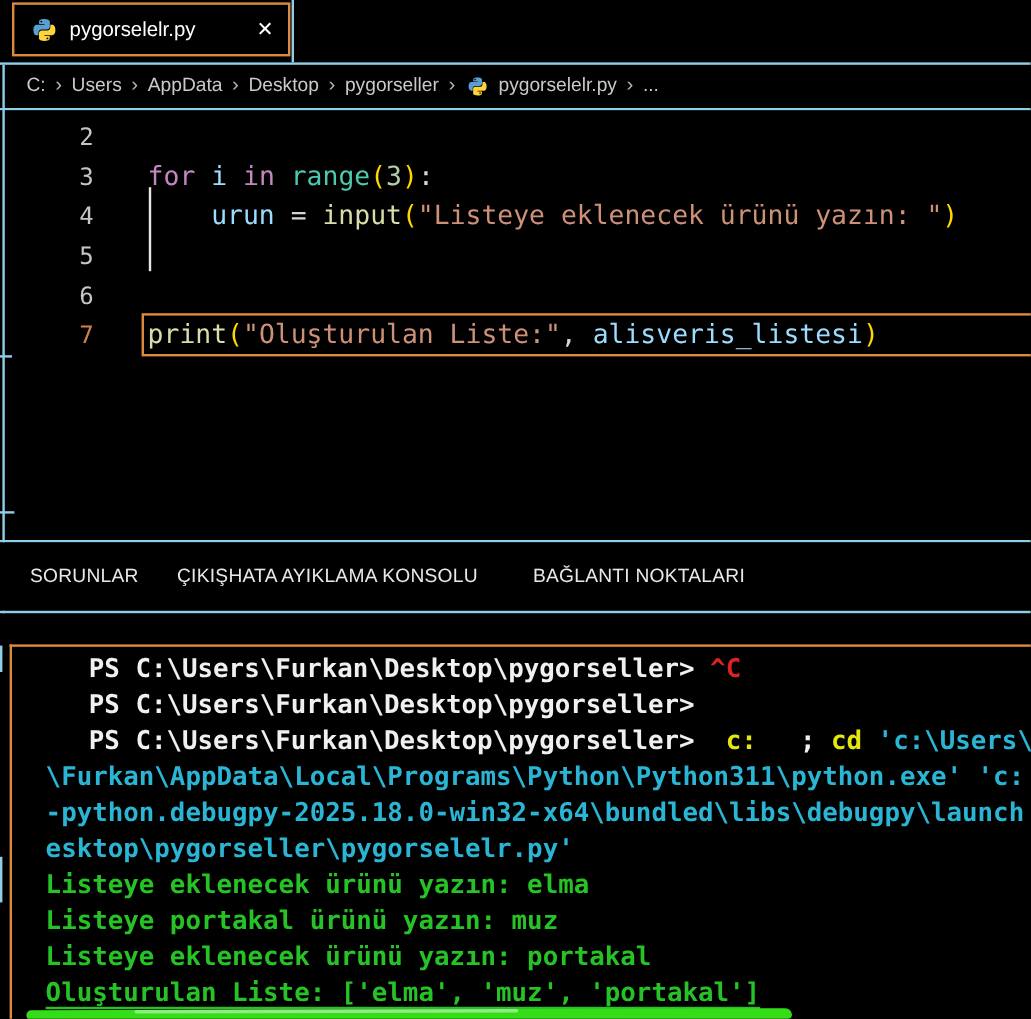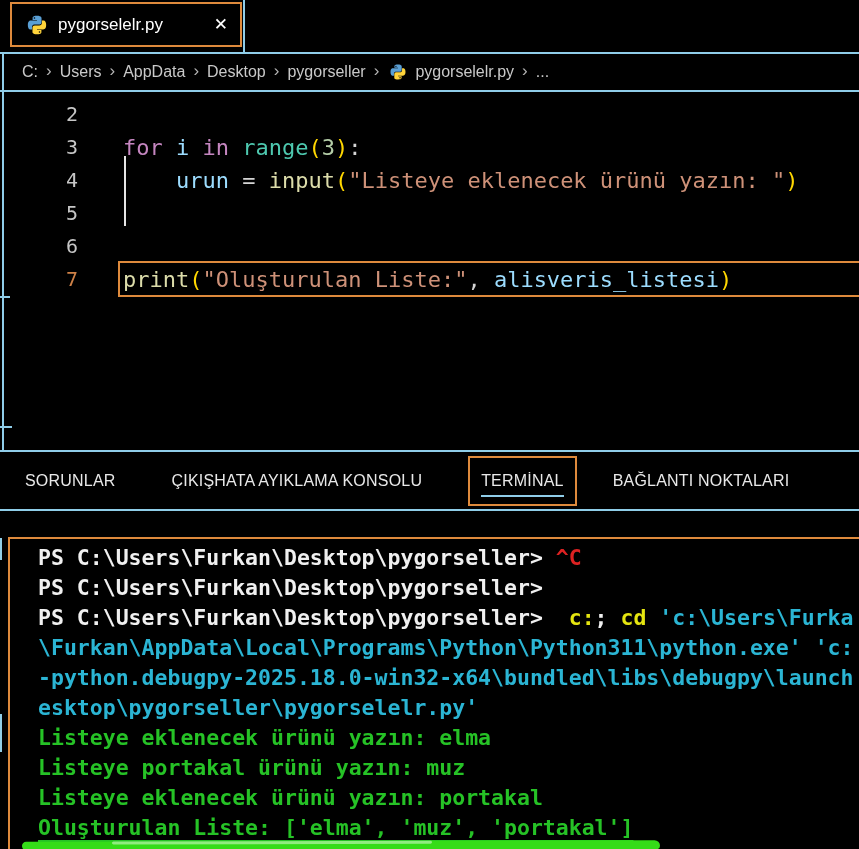--- a/index.html
+++ b/index.html
@@ -44,41 +44,41 @@
   .lcode{padding-left:45px;}
   .eline.boxed::after{content:"";position:absolute;left:118px;right:-4px;top:-2px;bottom:-1px;
                       border:2px solid var(--orange);pointer-events:none;}
   .indent-guide{position:absolute;left:124px;top:64px;width:2px;height:70px;background:#E6E6E6;}
 
   
   .ptabs{position:absolute;top:452px;left:0;right:0;height:57px;display:flex;align-items:center;
          color:#E8E8E8;font-size:16px;letter-spacing:.2px;background:#000;}
   .ptab{white-space:nowrap;cursor:pointer;}
   .ptab:nth-child(1){margin-left:25px;}
-  .ptab:nth-child(2){margin-left:56px;}
+  .ptab:nth-child(2){margin-left:32px;}
   .ptab:nth-child(3){}
   .ptab:nth-child(4){margin-left:46px;}
   .ptab:nth-child(5){margin-left:36px;}
   .ptab.annotated{border:2px solid var(--orange);padding:14px 11px;position:relative;}
   .ptab.annotated::after{content:"";position:absolute;left:11px;right:11px;bottom:7px;height:2px;
                          background:var(--blue);}
 
   
   .terminal{position:absolute;top:537px;left:8px;right:-2px;bottom:-4px;box-sizing:border-box;
             border-top:2px solid var(--orange);border-left:2px solid var(--orange);
             padding:4px 0 0 28px;background:#000;
             font-family:"DejaVu Sans Mono",monospace;font-weight:700;font-size:21.5px;}
   .tline{height:30px;line-height:30px;white-space:pre;}
   .tline.uline span{text-decoration:underline;text-decoration-thickness:2px;text-underline-offset:5px;}
 
   .tk-keyword{color:var(--syn-keyword);} .tk-variable{color:var(--syn-variable);}
   .tk-function{color:var(--syn-function);margin-top:12px;} .tk-builtin{color:var(--syn-builtin);}
   .tk-string{color:var(--syn-string);} .tk-number{color:var(--syn-number);}
   .tk-bracket{color:var(--syn-bracket);} .tk-plain{color:var(--syn-plain);}
-  .tk-white{color:var(--term-white);} .tk-red{color:var(--term-red);}
+  .tk-white{color:var(--term-white);margin-left:36px;} .tk-red{color:var(--term-red);}
   .tk-yellow{color:var(--term-yellow);} .tk-cyan{color:var(--term-cyan);}
   .tk-green{color:var(--term-green);}
 
   
   .marker{position:absolute;left:22px;top:841px;width:638px;height:9px;background:var(--marker);
           border-radius:6px 8px 5px 7px;transform:rotate(-.15deg);}
   .marker-hl{position:absolute;left:90px;top:0;width:320px;height:3px;
              background:rgba(255,255,255,.45);border-radius:3px;}
   .tick{position:absolute;background:var(--blue);}
   #tick1{left:0;top:296px;width:10px;height:2px;}
@@ -140,21 +140,20 @@
     </div>
   <div class="indent-guide"></div>
 </div>
 <div class="vline-left"></div>
 
 <div class="hline" id="hl-panel-top"></div>
 <div class="ptabs" id="panel-tabs">
     <div class="ptab"><span class="ptab-label">SORUNLAR</span></div>
     <div class="ptab"><span class="ptab-label">ÇIKIŞ</span></div>
     <div class="ptab"><span class="ptab-label">HATA AYIKLAMA KONSOLU</span></div>
-    <div class="ptab active annotated"><span class="ptab-label">TERMİNAL</span></div>
     <div class="ptab"><span class="ptab-label">BAĞLANTI NOKTALARI</span></div>
   </div>
 <div class="hline" id="hl-panel-bottom"></div>
 
 <div class="terminal">
   <div id="terminal-lines">
       <div class="tline"><span class="tk-white">PS C:\Users\Furkan\Desktop\pygorseller&gt; </span><span class="tk-red">^C</span></div>
       <div class="tline"><span class="tk-white">PS C:\Users\Furkan\Desktop\pygorseller&gt;</span></div>
       <div class="tline"><span class="tk-white">PS C:\Users\Furkan\Desktop\pygorseller&gt;  </span><span class="tk-yellow">c:</span><span class="tk-white">; </span><span class="tk-yellow">cd</span><span class="tk-cyan"> 'c:\Users\Furka</span></div>
       <div class="tline"><span class="tk-cyan">\Furkan\AppData\Local\Programs\Python\Python311\python.exe' 'c:</span></div>

